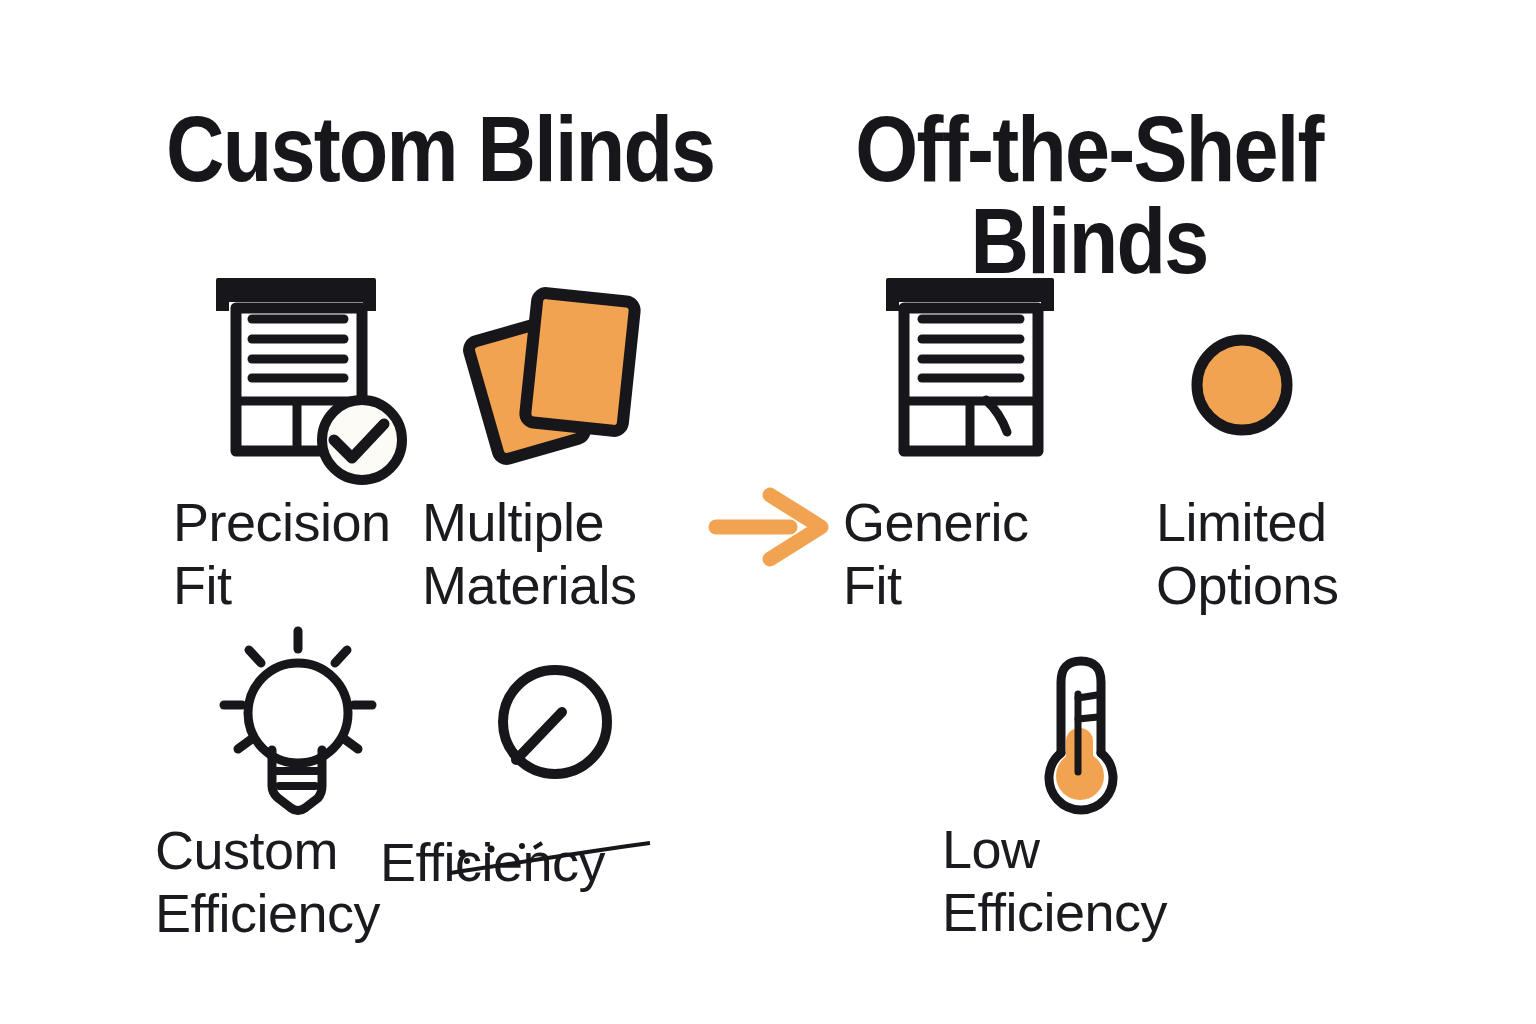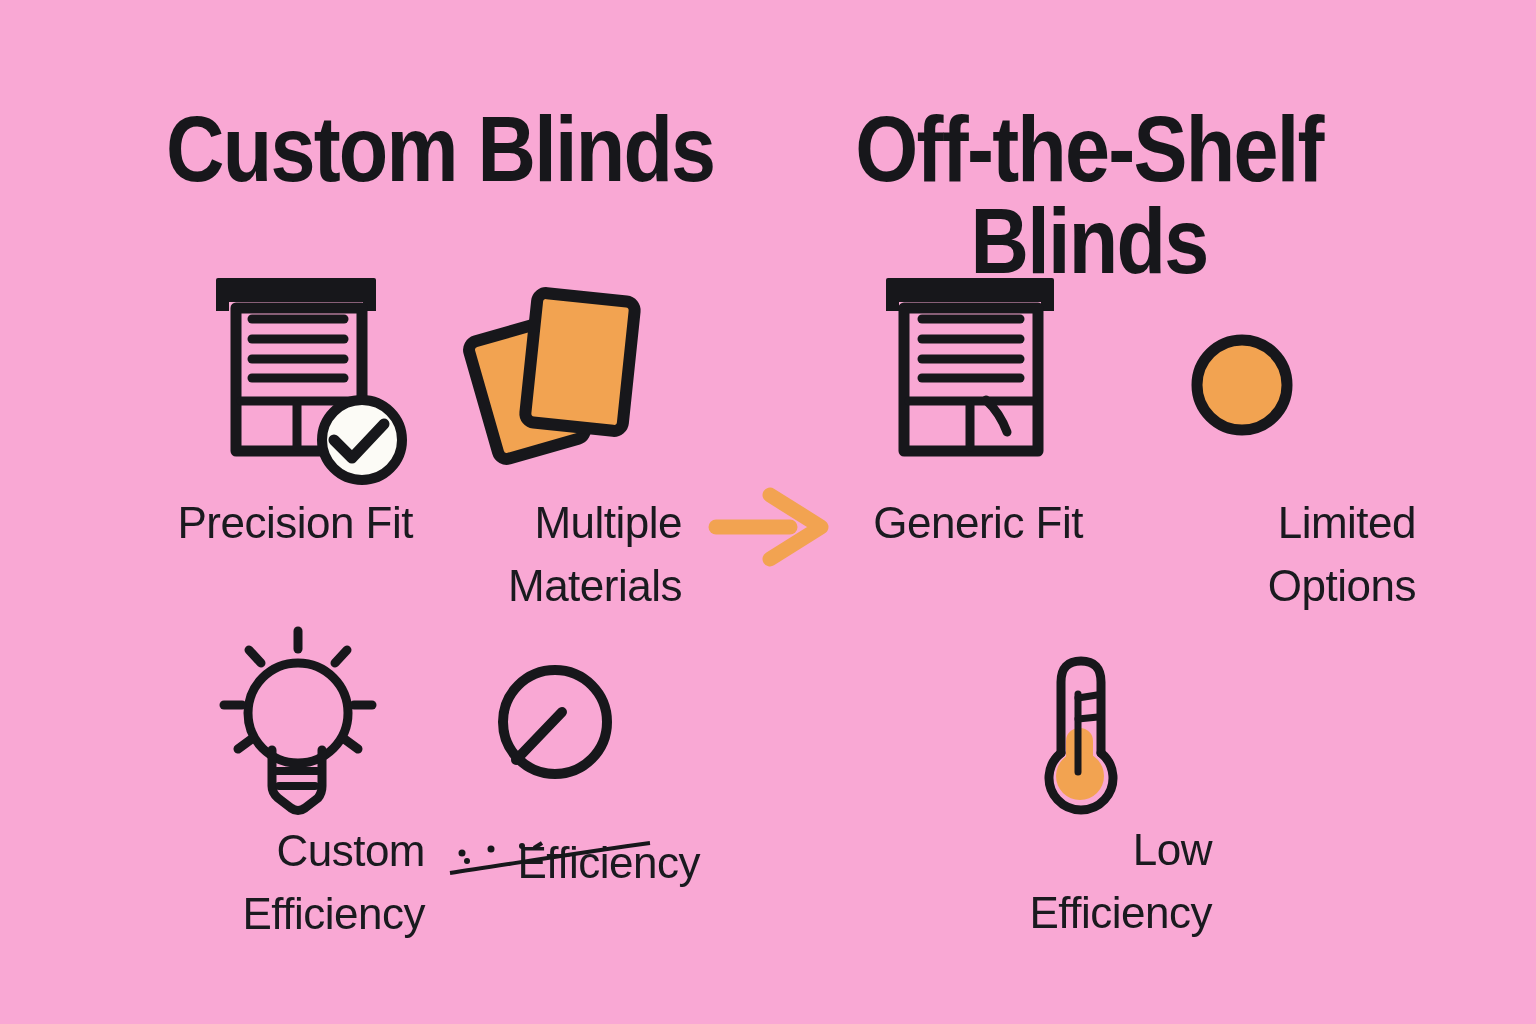--- a/index.html
+++ b/index.html
@@ -1,30 +1,30 @@
 <!DOCTYPE html>
 <html><head>
 <meta charset="utf-8">
 <style>
   html,body { margin:0; padding:0; background:#e8e8e8; }
   .stage {
     position:relative; width:1536px; height:1024px; margin:0 auto;
-    background:#f9a8d4; overflow:hidden;
+    background:#ffffff; overflow:hidden;
     font-family:"Liberation Sans","DejaVu Sans",sans-serif;
     color:#17171B;
   }
   .title {
     position:absolute; width:600px; text-align:center;
     font-size:92px; font-weight:700; line-height:92px; letter-spacing:-2px;
     transform:scaleX(.88); transform-origin:center top; white-space:nowrap;
   }
   .title .line { display:block; }
   .label {
-    position:absolute; text-align:right;
-    font-size:44px; font-weight:400; line-height:63px; letter-spacing:-.5px;
+    position:absolute; text-align:left;
+    font-size:54px; font-weight:400; line-height:63px; letter-spacing:-.5px;
     color:#1A1A1F;
   }
   .nowrap { white-space:nowrap; }
   .icon-layer { position:absolute; left:0; top:0; width:1536px; height:1024px; pointer-events:none; }
 </style>
 </head>
 <body>
 
 <div class="stage">
 

